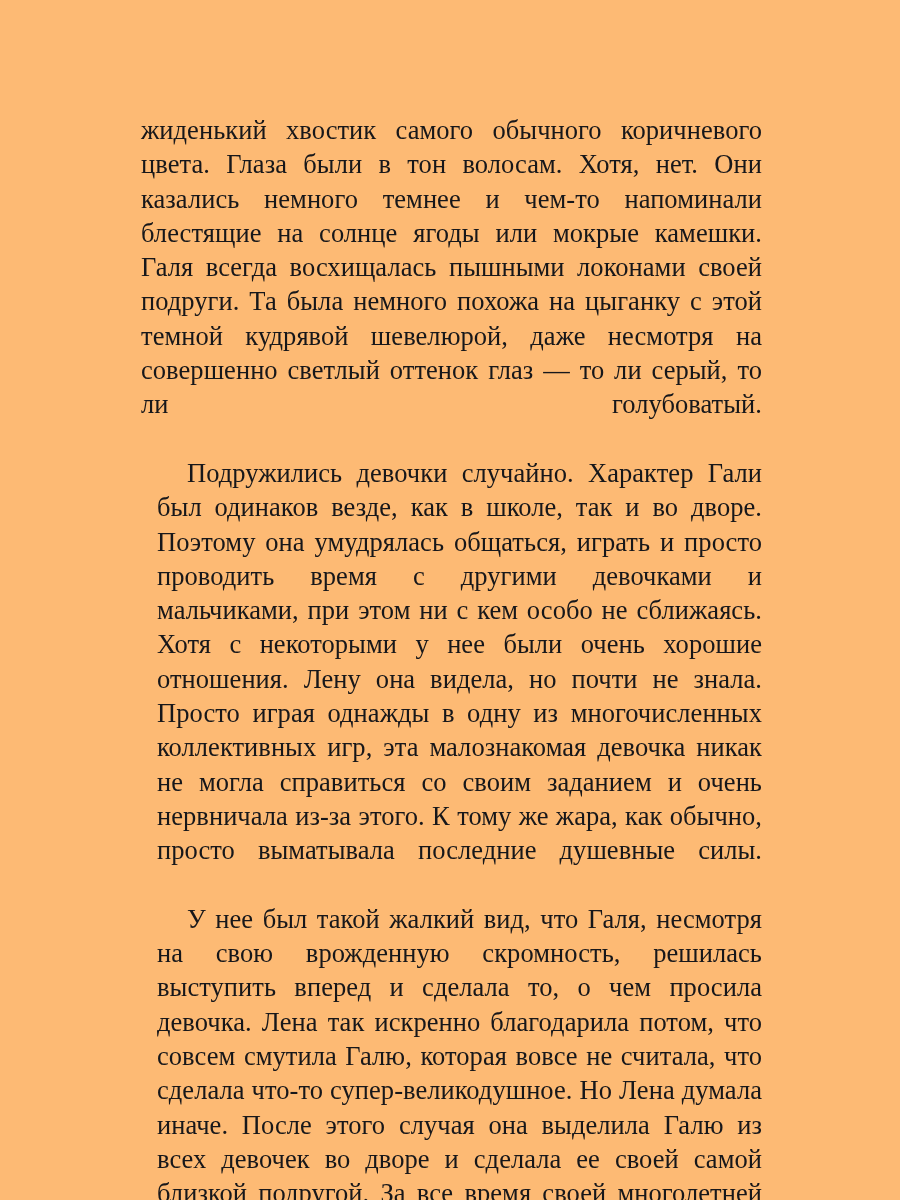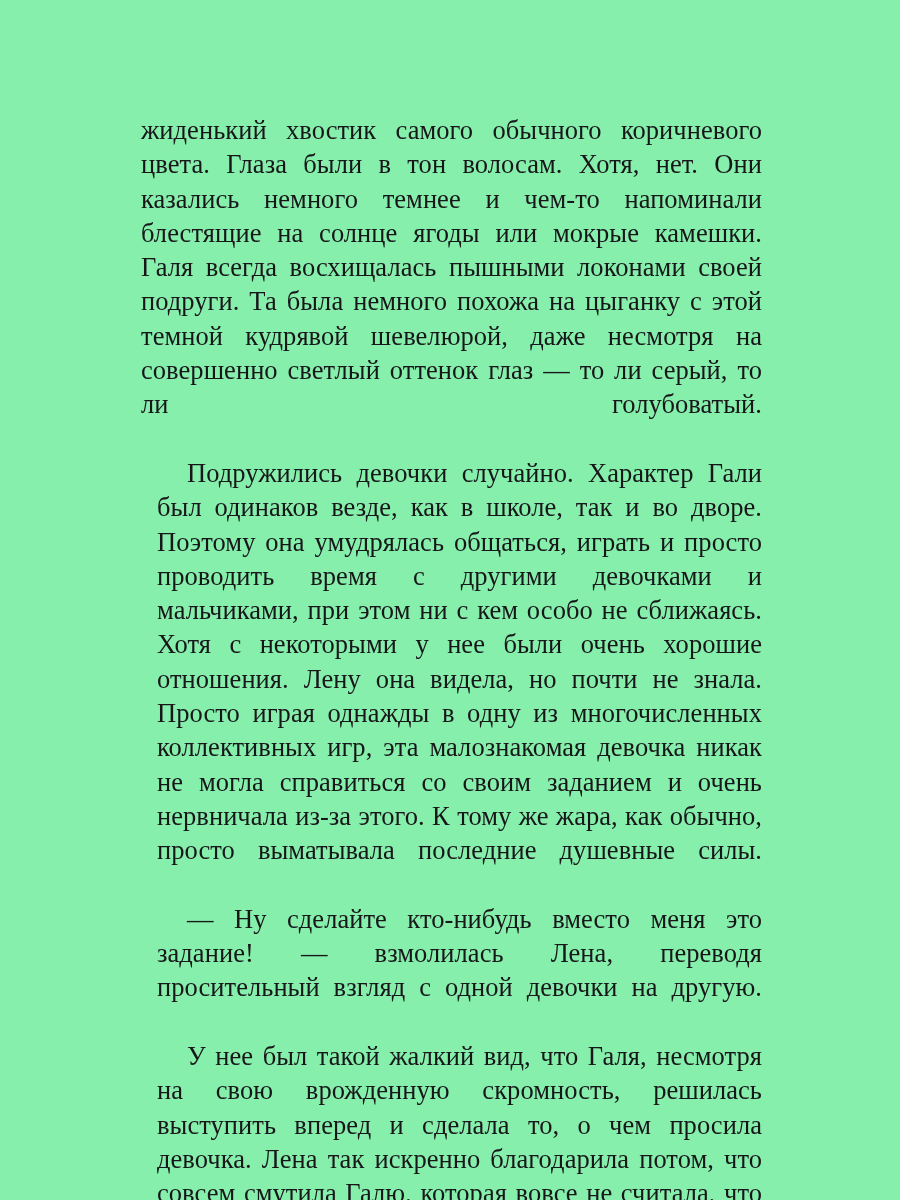--- a/index.html
+++ b/index.html
@@ -12,21 +12,21 @@
     height: 1200px;
     background: #ffffff;
     font-family: "Liberation Serif", "DejaVu Serif", serif;
     overflow: hidden;
   }
 
   .page {
     position: relative;
     width: 900px;
     height: 1200px;
-    background: #86efac;
+    background: #fdba74;
     box-sizing: border-box;
   }
 
   .text-column {
     position: absolute;
     left: 141px;
     top: 113px;
     width: 621px;
   }
 
@@ -59,18 +59,17 @@
 </head>
 <body>
 
 <div class="page">
   <div class="text-column">
 
     <p class="para">жиденький хвостик самого обычного коричневого цвета. Глаза были в тон волосам. Хотя, нет. Они казались немного темнее и чем-то напоминали блестящие на солнце ягоды или мокрые камешки. Галя всегда восхищалась пышными локонами своей подруги. Та была немного похожа на цыганку с этой темной кудрявой шевелюрой, даже несмотря на совершенно светлый оттенок глаз — то ли серый, то ли голубоватый.</p>
 
     <p class="para indent">Подружились девочки случайно. Характер Гали был одинаков везде, как в школе, так и во дворе. Поэтому она умудрялась общаться, играть и просто проводить время с другими девочками и мальчиками, при этом ни с кем особо не сближаясь. Хотя с некоторыми у нее были очень хорошие отношения. Лену она видела, но почти не знала. Просто играя однажды в одну из многочисленных коллективных игр, эта малознакомая девочка никак не могла справиться со своим заданием и очень нервничала из-за этого. К тому же жара, как обычно, просто выматывала последние душевные силы.</p>
 
-    <p class="para indent">— Ну сделайте кто-нибудь вместо меня это задание! — взмолилась Лена, переводя просительный взгляд с одной девочки на другую.</p>
 
     <p class="para indent">У нее был такой жалкий вид, что Галя, несмотря на свою врожденную скромность, решилась выступить вперед и сделала то, о чем просила девочка. Лена так искренно благодарила потом, что совсем смутила Галю, которая вовсе не считала, что сделала что-то супер-великодушное. Но Лена думала иначе. После этого случая она выделила Галю из всех девочек во дворе и сделала ее своей самой близкой подругой. За все время своей многолетней дружбы они даже ни разу не поссорились.</p>
 
   </div>
 </div>
 
 </body></html>

